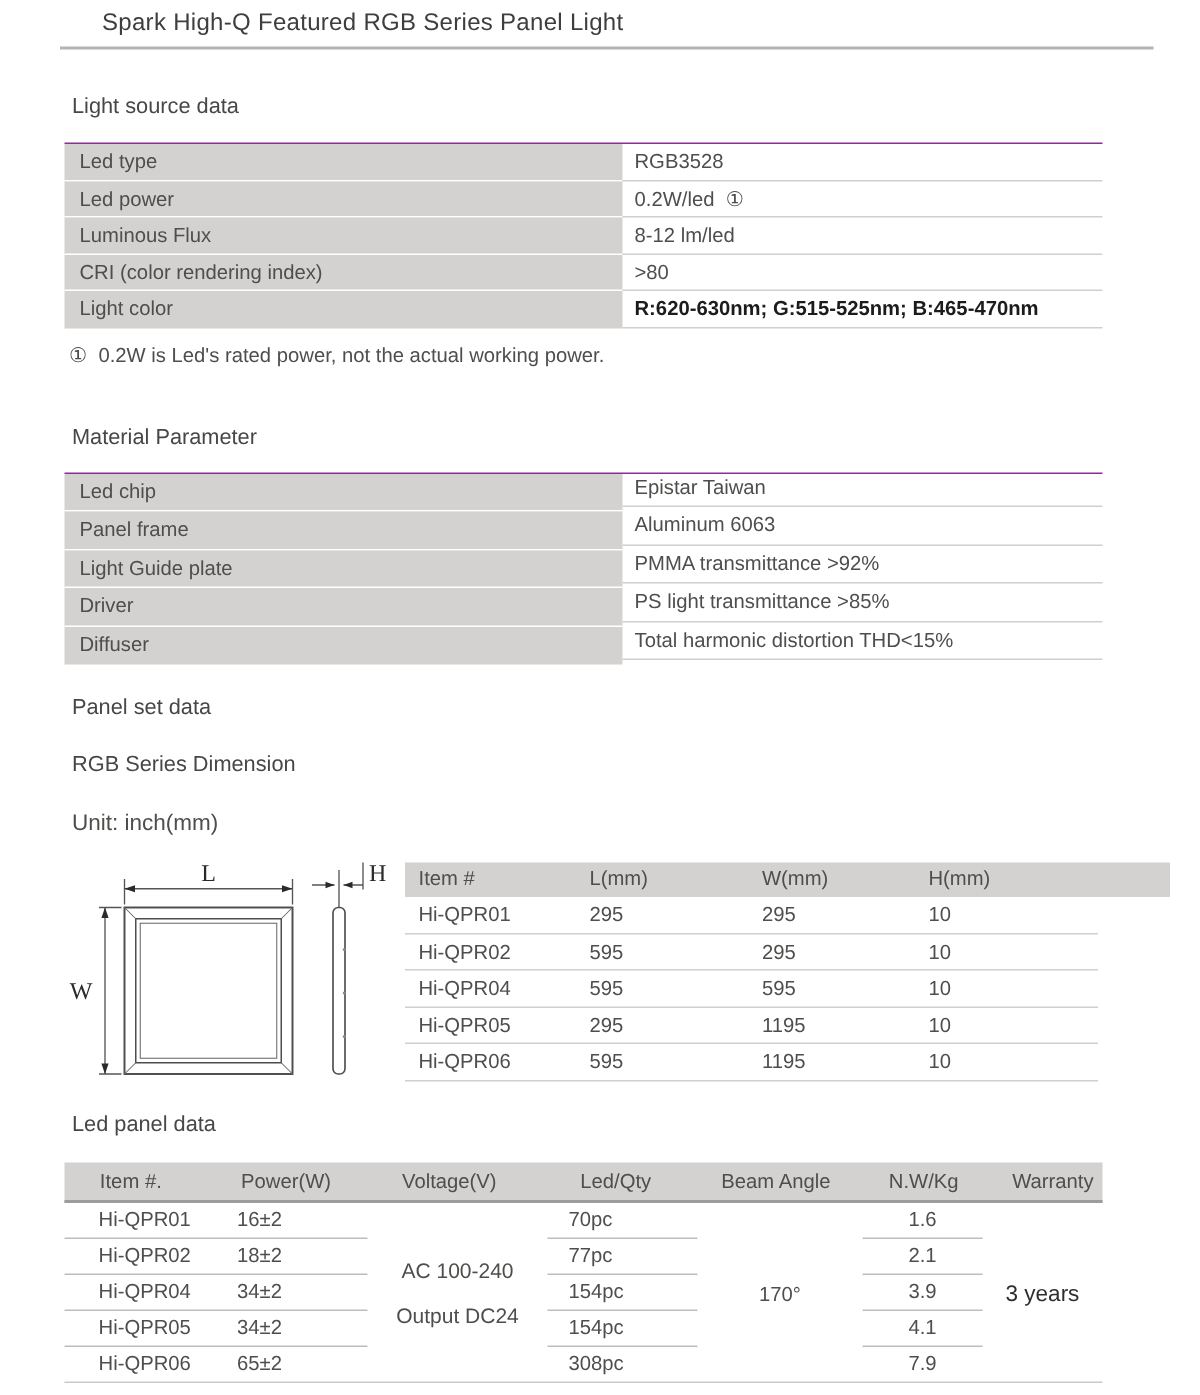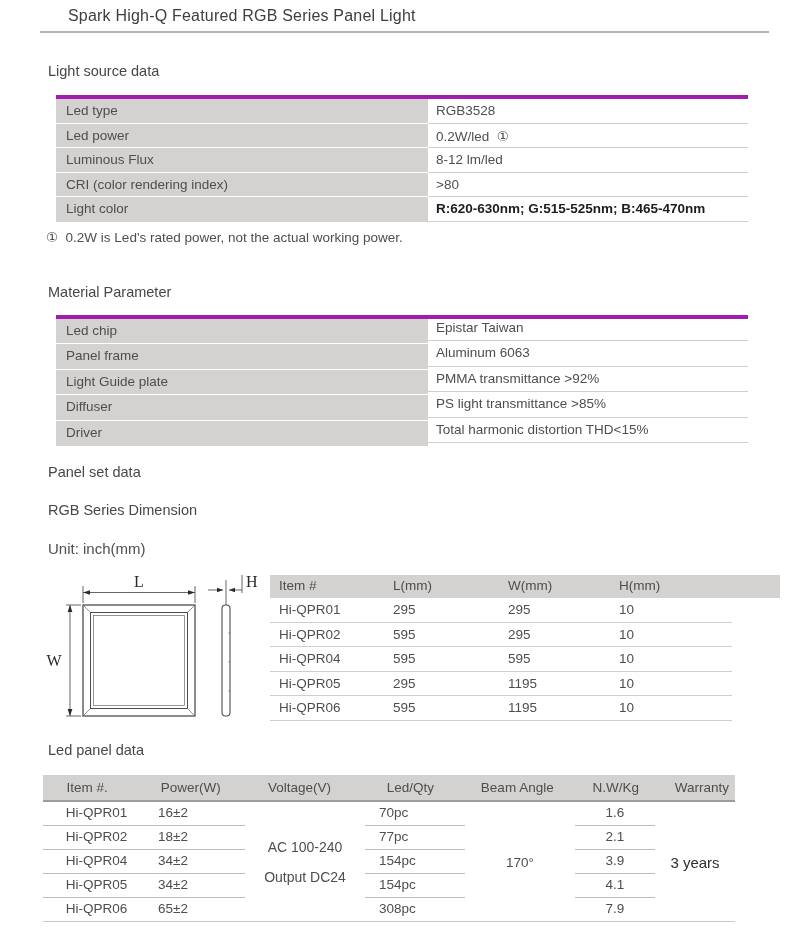--- a/index.html
+++ b/index.html
@@ -12,21 +12,21 @@
 
   
   .page-title { left:48px; top:7px; font-size:16px; color:#3e3e3e; letter-spacing:0.2px;margin-left:20px; }
   .title-rule { left:40px; top:31px; width:729px; height:2px; background:#b4b4b4; }
 
   
   .heading { left:48px; font-size:14.5px; color:#474747; }
   .subtext  { left:48px; font-size:15px; color:#4e4e4c; }
 
   
-  .kv { position:absolute; left:56px; width:692px; display:flex; border-top:4px solid #a21caf;justify-content:flex-end; }
+  .kv { position:absolute; left:43px; width:692px; display:flex; border-top:1px solid #a21caf;justify-content:flex-end; }
   .kv-left  { width:372px; }
   .kv-right { flex:1; }
   .kv-label {
     box-sizing:border-box; background:#d3d2d0; border-bottom:1.5px solid #ffffff;
     padding:4px 0 0 10px; font-size:13.5px; color:#4e4e4c;
   }
   .kv-left .kv-label:last-child { border-bottom:none; }
   .kv-value {
     box-sizing:border-box; border-bottom:1px solid #cfcfcf;
     padding:4px 0 0 8px; font-size:13.5px; color:#4e4e4c; white-space:nowrap;
@@ -113,22 +113,22 @@
 
   <div class="abs footnote">①&nbsp; 0.2W is Led's rated power, not the actual working power.</div>
 
   <div class="abs heading" style="top:284px">Material Parameter</div>
 
   <div class="kv kv2" style="top:315px">
     <div class="kv-left">
       <div class="kv-label">Led chip</div>
       <div class="kv-label">Panel frame</div>
       <div class="kv-label">Light Guide plate</div>
+      <div class="kv-label">Driver</div>
       <div class="kv-label">Diffuser</div>
-      <div class="kv-label">Driver</div>
     </div>
     <div class="kv-right">
       <div class="kv-value">Epistar Taiwan</div>
       <div class="kv-value">Aluminum 6063</div>
       <div class="kv-value">PMMA transmittance &gt;92%</div>
       <div class="kv-value">PS light transmittance &gt;85%</div>
       <div class="kv-value">Total harmonic distortion THD&lt;15%</div>
     </div>
   </div>
 

